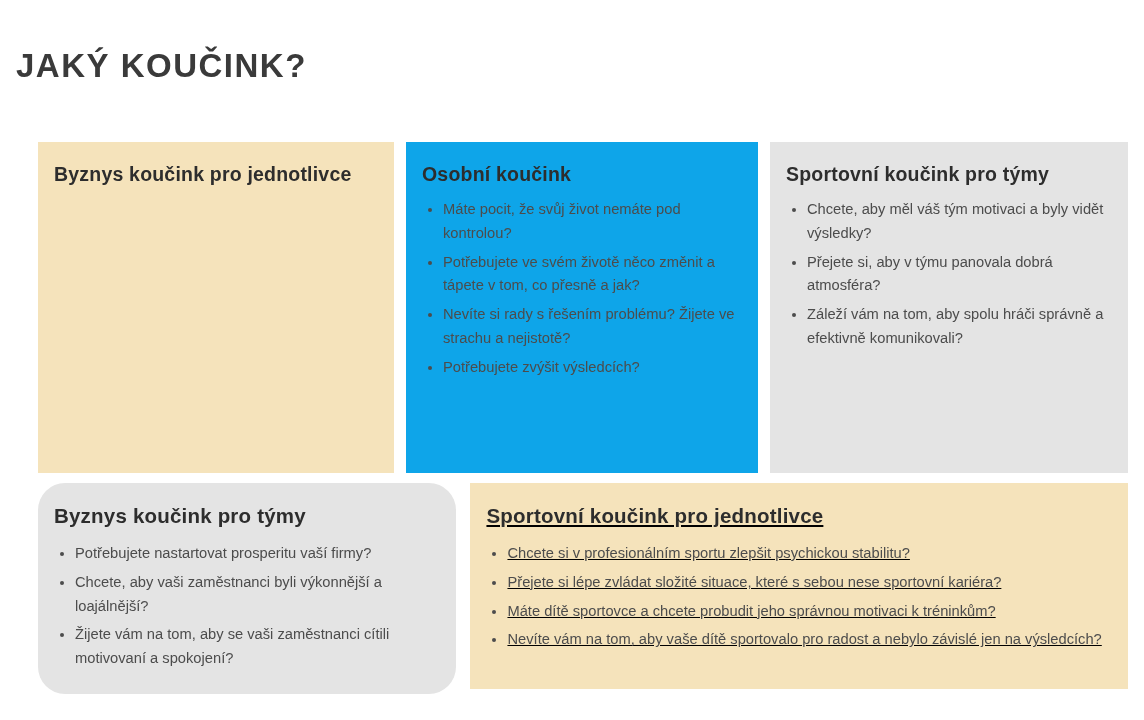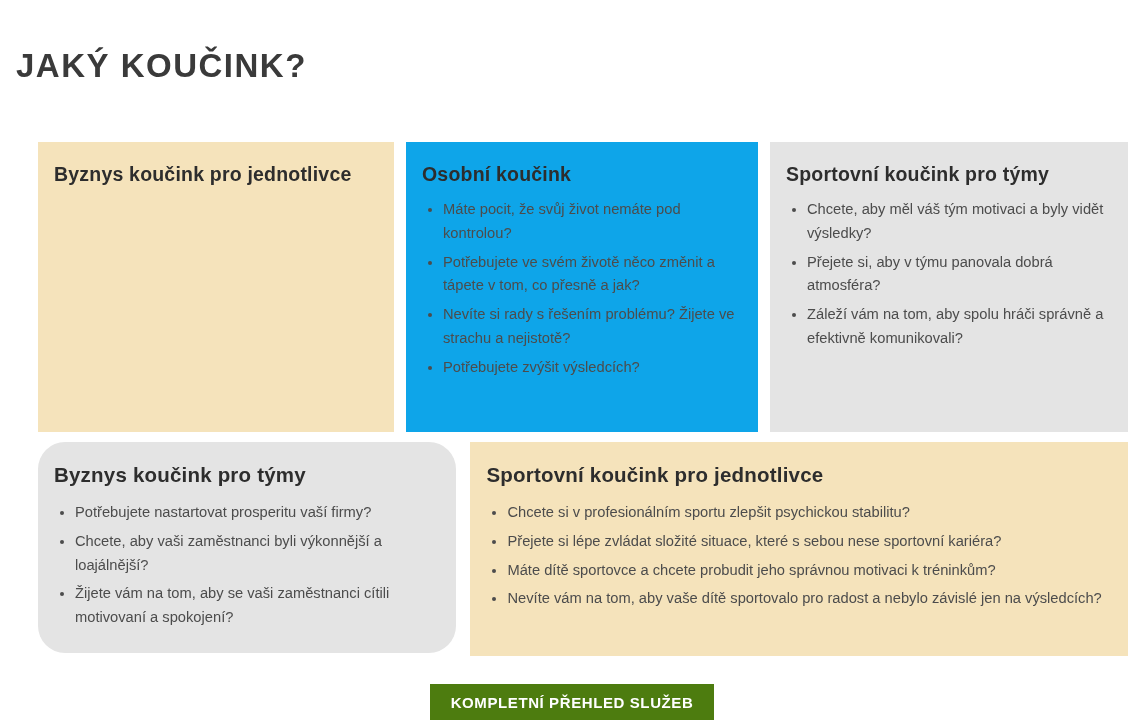--- a/index.html
+++ b/index.html
@@ -32,23 +32,23 @@
     align-items: flex-start;
     gap: 14px;
     margin-top: 10px;
   }
   .card {
     padding: 21px 18px 18px 16px;
   }
   .card.tan  { background: #f5e3bb; }
   .card.blue { background: #0ea5e9; }
   .card.gray { background: #e4e4e4; }
-  .card-top { height: 290px; }
+  .card-top { height: 331px; }
   .card-byznys-tymy { width: 452px; min-height: 173px; border-radius: 27px; }
-  .card-sport-jednotlivce { width: 712px; min-height: 196px; padding-bottom: 40px; }
+  .card-sport-jednotlivce { width: 712px; min-height: 196px; padding-bottom: 32px; text-decoration: underline; }
   .card h2 {
     font-size: 19.5px;
     font-weight: 700;
     color: #2d2d2d;
     letter-spacing: 0.2px;
     margin-bottom: 12px;
   }
   .card-byznys-tymy h2, .card-sport-jednotlivce h2 { font-size: 20.5px; margin-bottom: 14px; }
   .card ul {
     list-style: disc;

